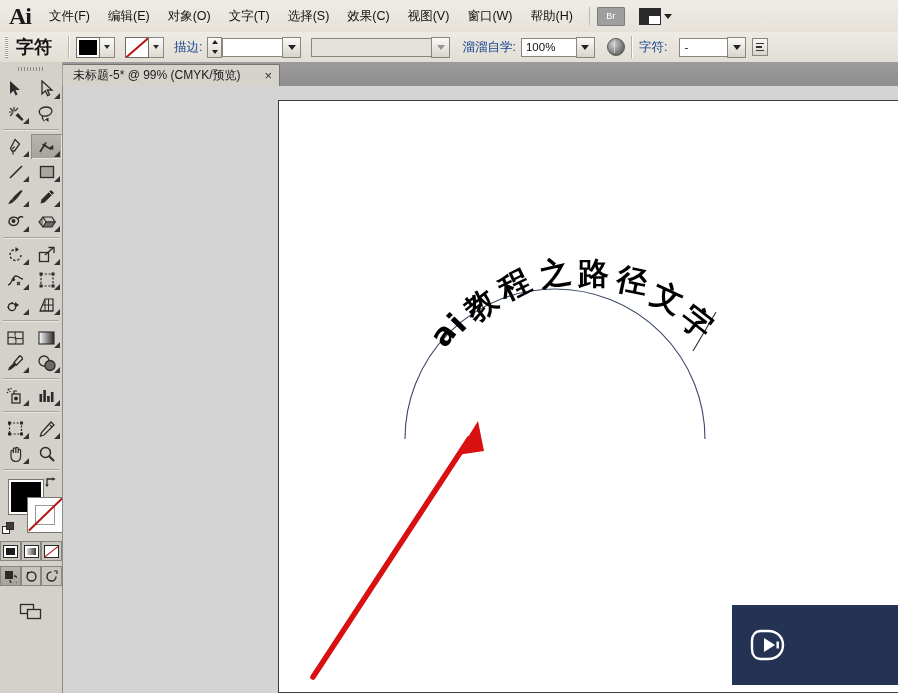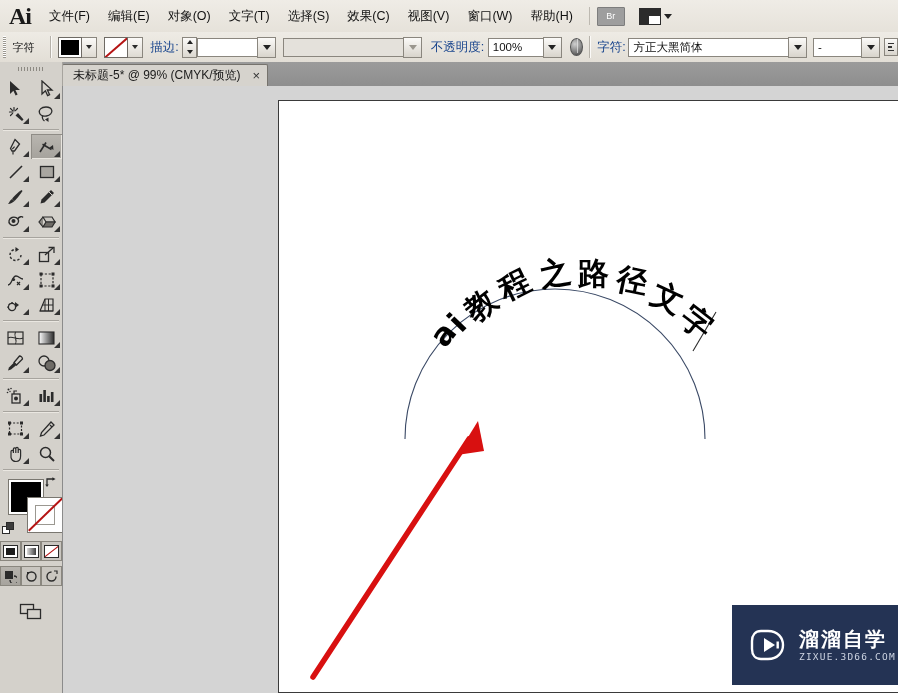--- a/index.html
+++ b/index.html
@@ -44,21 +44,21 @@
   
   .ctrlbar{
     position:absolute;left:0;top:32px;width:898px;height:30px;
     background:linear-gradient(#eeebe5,#e2ded6);
     border-bottom:1px solid #a9a59d;
     display:flex;align-items:center;
   }
   .grip{width:12px;height:30px;display:flex;align-items:center;justify-content:center;}
   .grip i{display:block;width:3px;height:22px;
     background:repeating-linear-gradient(#fff 0 1px,#9c9890 1px 2px);}
-  .cb-label{font-size:11px;color:#111;padding:0 10px 0 4px;white-space:nowrap;}
+  .cb-label{font-size:18px;color:#111;padding:0 10px 0 4px;white-space:nowrap;font-weight:bold;}
   .cb-link{font-size:12.5px;color:#16438c;text-decoration-style:dotted;white-space:nowrap;}
   .vsep{width:1px;height:22px;background:#b6b2aa;border-right:1px solid #fbfaf8;margin:0 6px;}
   .swatch-wrap{display:flex;align-items:center;}
   .swatch{
     width:22px;height:19px;border:1px solid #6e6a64;background:#fff;
     box-shadow:inset 0 0 0 1px #fff;
   }
   .swatch.fill{background:#000;box-shadow:inset 0 0 0 2px #fff, inset 0 0 0 3px #000;}
   .swatch.none{background:#fff;position:relative;overflow:hidden;}
   .swatch.none:after{
@@ -105,21 +105,21 @@
 
   
   .tabbar{
     position:absolute;left:0;top:62px;width:898px;height:24px;
     background:linear-gradient(#9b9b9b,#8e8e8e);
     border-bottom:1px solid #6e6e6e;display:flex;align-items:flex-end;
   }
   .tabbar .lead{width:62px;height:24px;}
   .doctab{
     height:21px;background:#d6d3cd;border:1px solid #76736d;border-bottom:none;
-    display:flex;align-items:center;padding:0 7px 0 10px;gap:12px;
+    display:flex;align-items:center;padding:0 7px 0 10px;gap:24px;
     font-size:12px;color:#1a1a1a;white-space:nowrap;
     border-radius:2px 2px 0 0;
   }
   .tabclose{font-size:13px;color:#333;line-height:1;cursor:pointer;}
 
   
   .toolbar{
     position:absolute;left:0;top:62px;width:62px;height:631px;
     background:#d4d1cb;border-right:1px solid #a7a49e;
   }
@@ -294,47 +294,41 @@
 
     <div class="combo disabled">
       <input style="width: 120px;" value="">
       <div class="db">
           <div class="caret"></div>
         </div>
     </div>
 
     <div style="width:12px"></div>
 
-    <div class="cb-link">不透明度:</div>
+    <div class="cb-link">溜溜自学:</div>
 
     <div style="width:5px"></div>
 
     <div class="combo">
       <input style="width: 55px;" value="100%">
       <div class="db">
           <div class="caret"></div>
         </div>
     </div>
 
     <div style="width:12px"></div>
 
     <div class="globe"></div>
 
     <div class="vsep"></div>
 
     <div class="cb-link">字符:</div>
 
     <div style="width:4px"></div>
 
-    <div class="combo">
-      <input style="width: 160px;" value="方正大黑简体">
-      <div class="db">
-          <div class="caret"></div>
-        </div>
-    </div>
 
     <div style="width:8px"></div>
 
     <div class="combo">
       <input style="width: 48px;" value="-">
       <div class="db">
           <div class="caret"></div>
         </div>
     </div>
 
@@ -681,22 +675,18 @@
       </svg>
 
       <div class="watermark">
         <div class="wm-logo">
           <svg width="40" height="40" viewBox="0 0 40 40">
             <path d="M13 6 C7.5 6 4 10 4 16 L4 24 C4 30 7.5 34 13 34 L20 34 C30 34 35 27 35 20 C35 13 30 6 20 6 Z" fill="none" stroke="#ffffff" stroke-width="2.4" stroke-linejoin="round"></path>
             <path d="M16 13 L27 20 L16 27 Z" fill="#ffffff"></path>
             <rect x="28.5" y="16.5" width="2.4" height="7" fill="#ffffff"></rect>
           </svg>
         </div>
-        <div class="wm-txt">
-          <div class="wm-cn">溜溜自学</div>
-          <div class="wm-en">ZIXUE.3D66.COM</div>
-        </div>
       </div>
 
     </div>
   </div>
 
 </div>
 
 </body></html>

